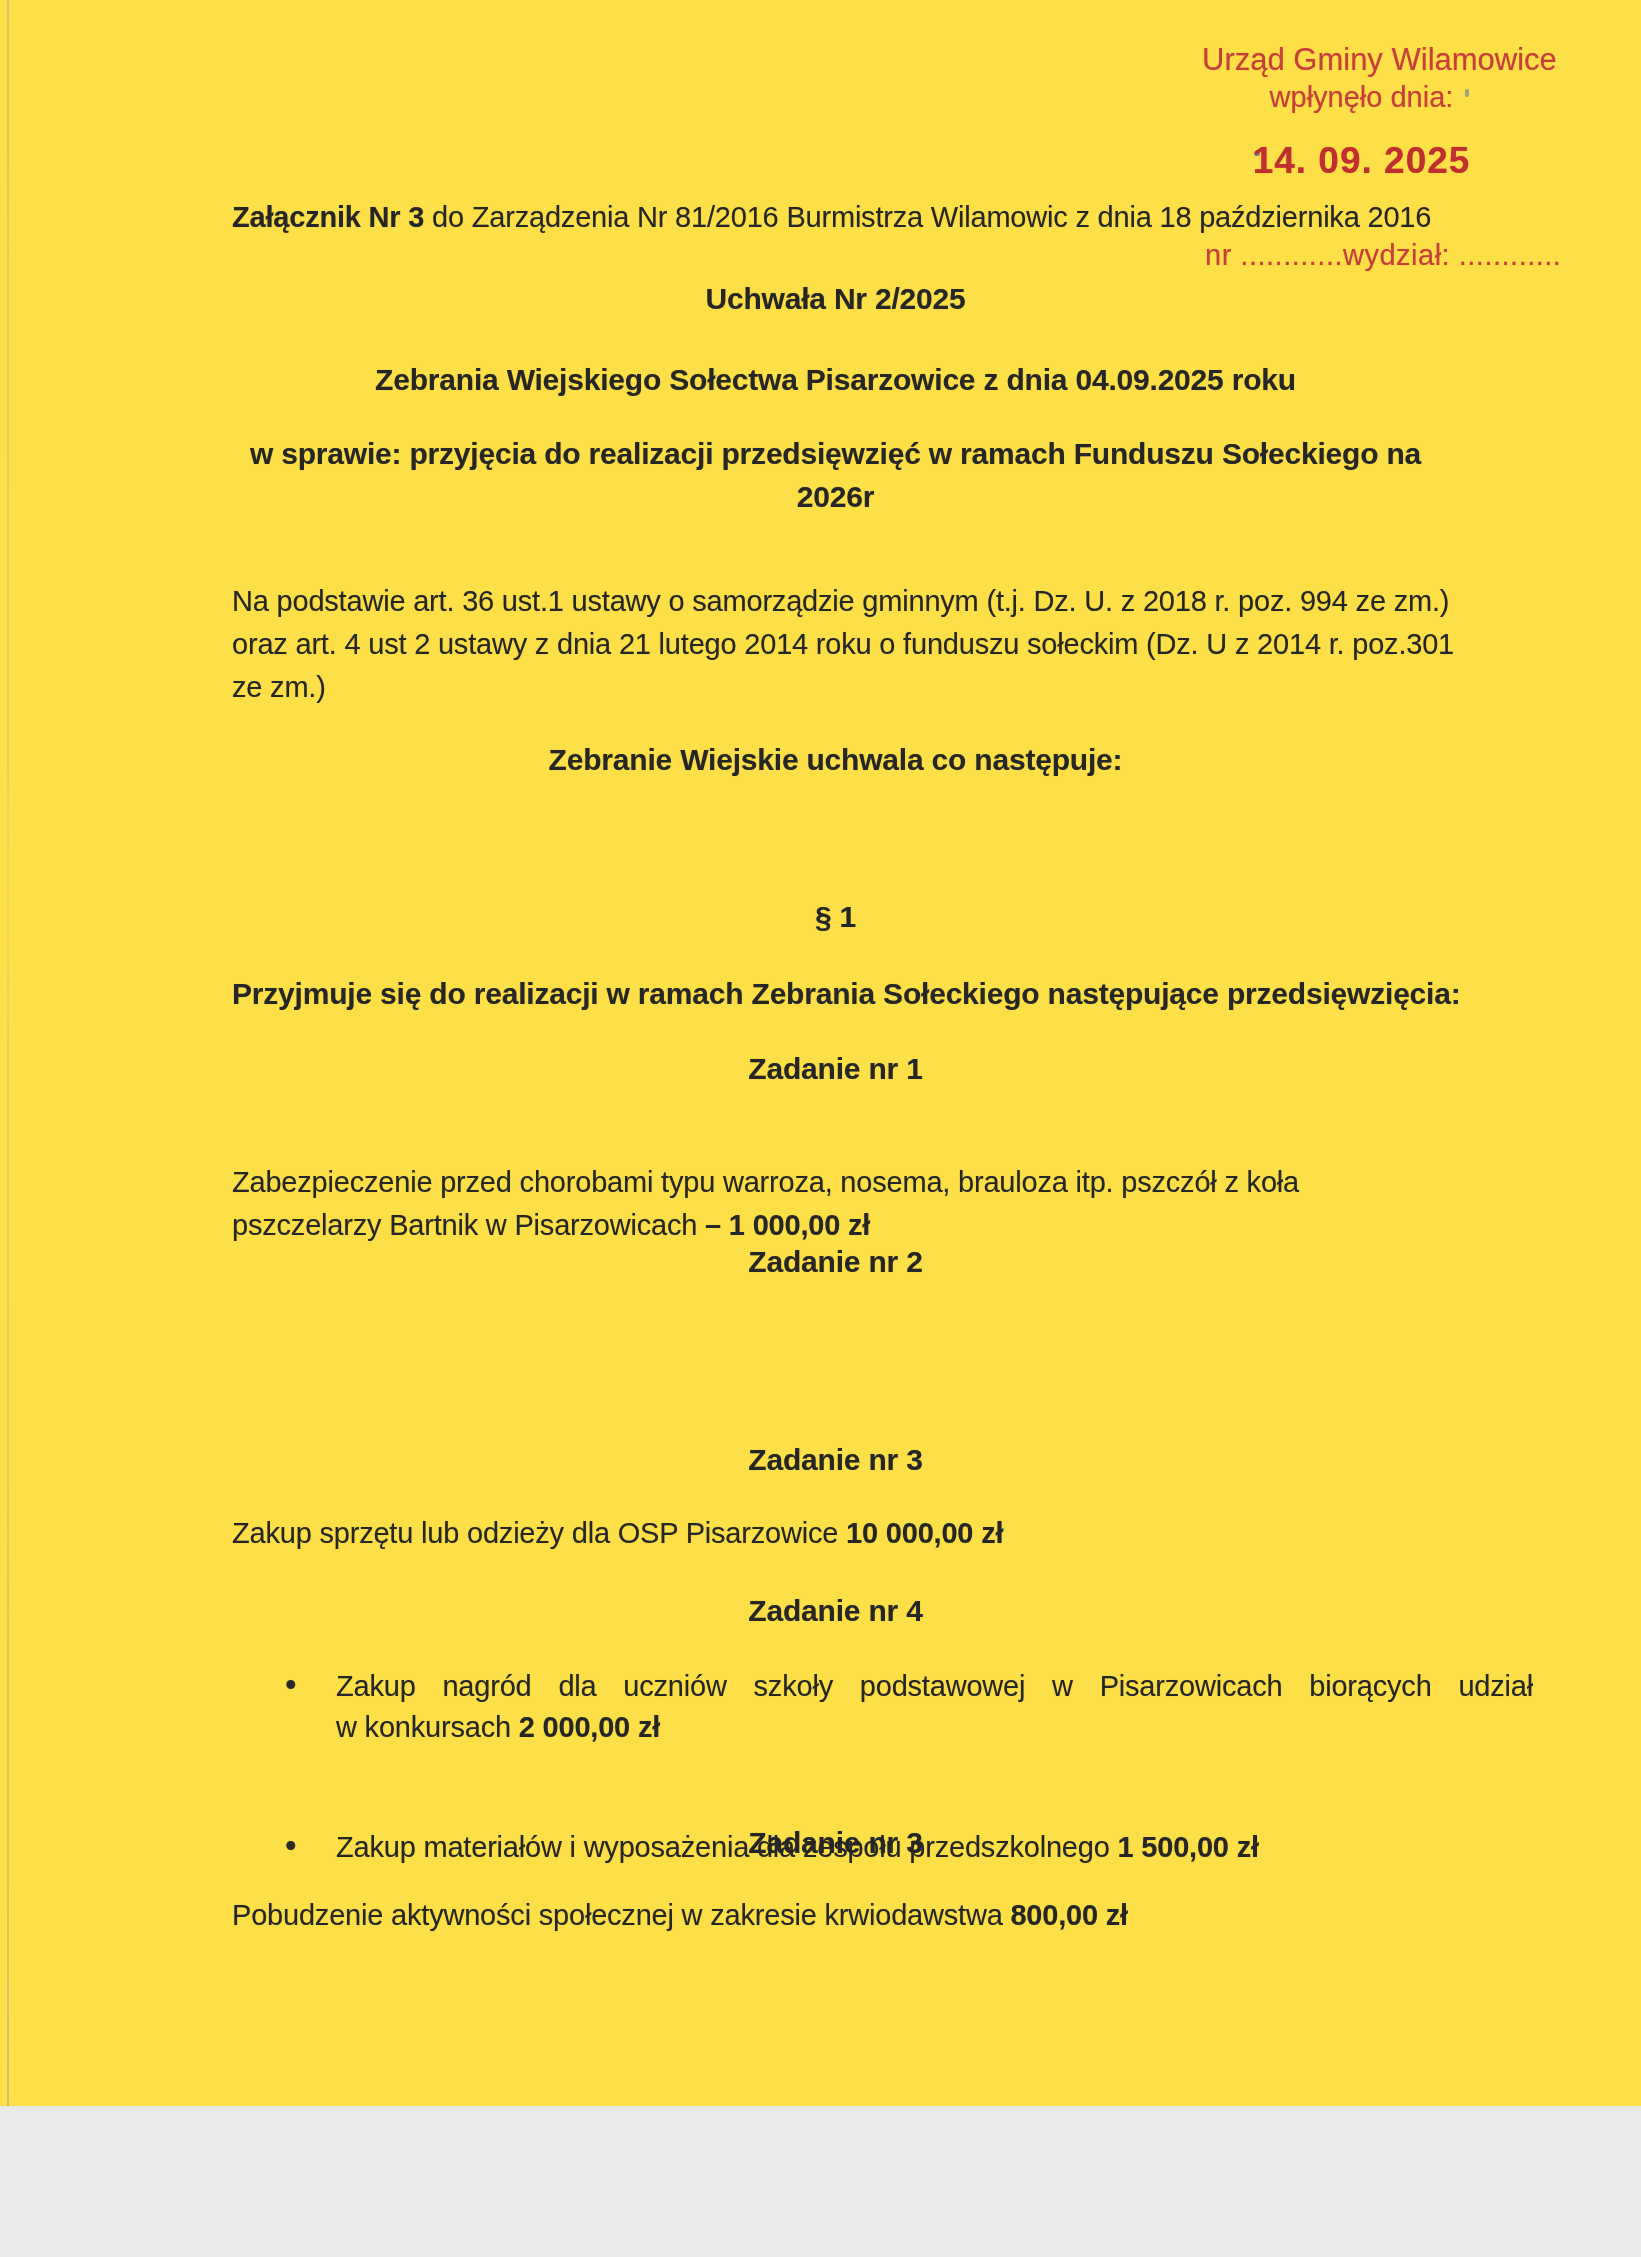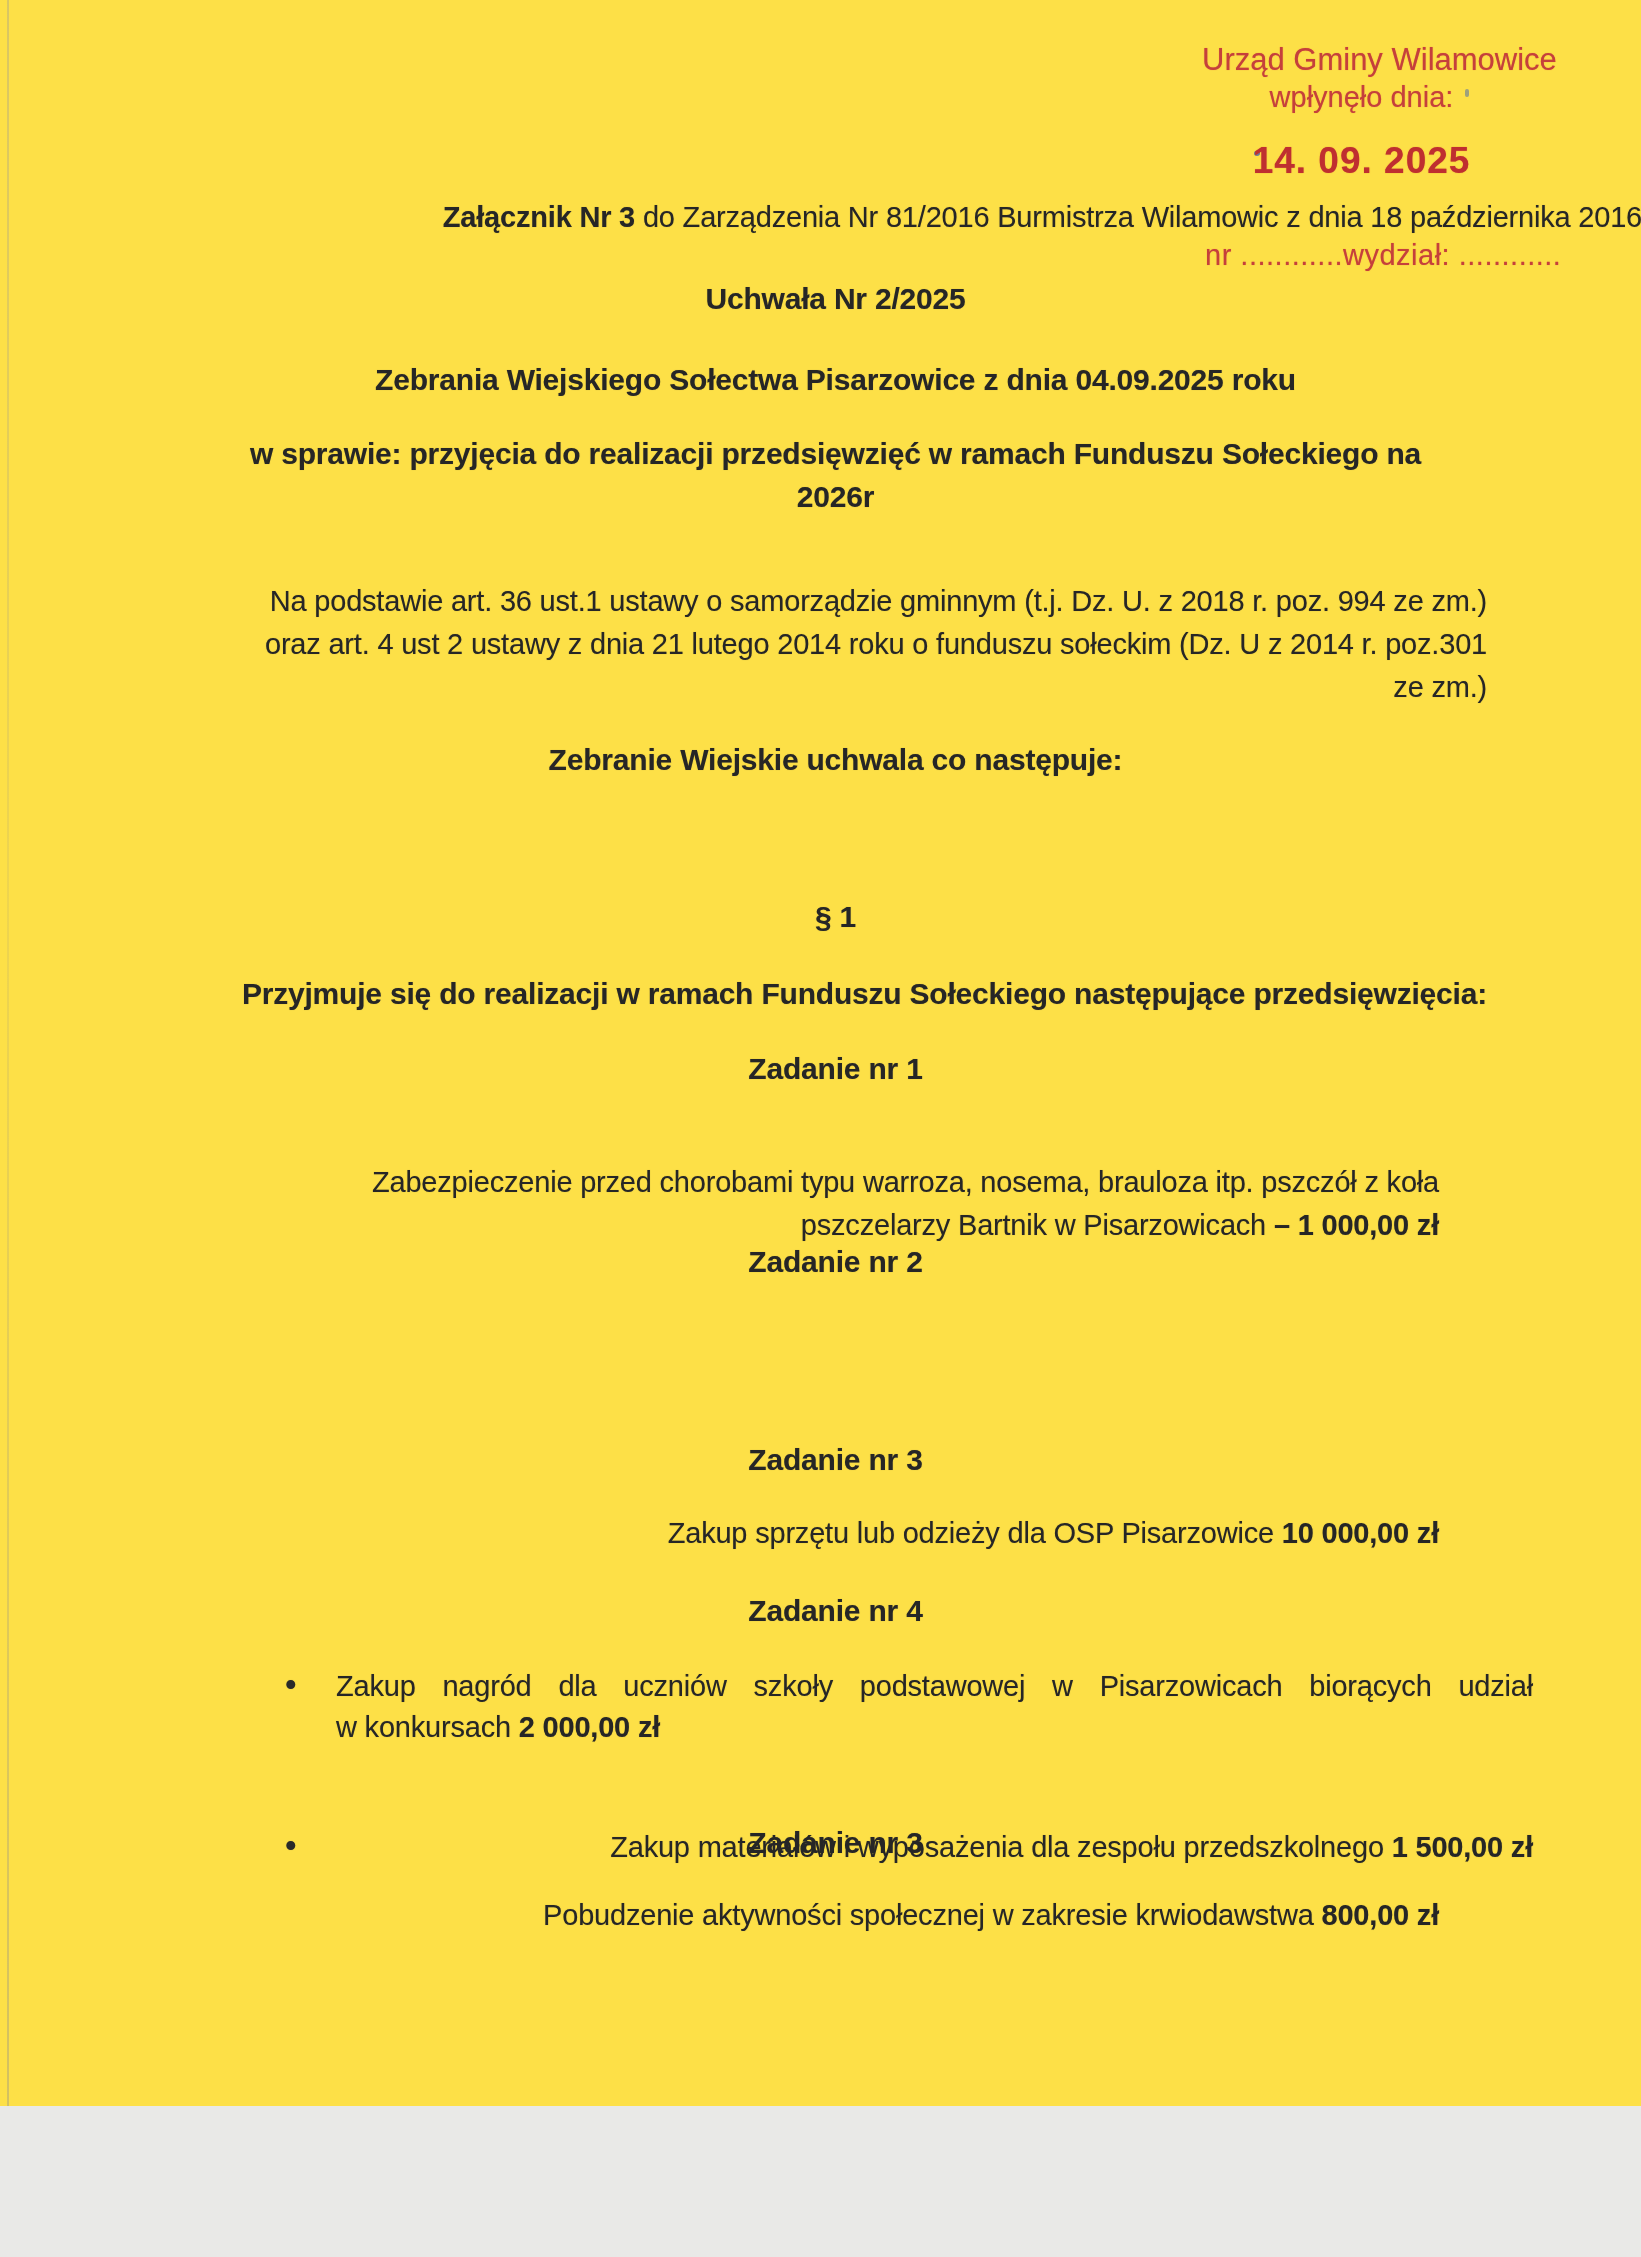--- a/index.html
+++ b/index.html
@@ -15,21 +15,21 @@
   .line{
     position:absolute;
     font-size:29px;
     line-height:43px;
     letter-spacing:-0.2px;
     color:#262626;
     text-shadow:0 0 1px rgba(60,60,60,.35);
   }
   .b{font-weight:bold;}
   .center{left:232px;width:1207px;text-align:center;}
-  .left{left:232px;text-align:right;}
+  .left{left:232px;}
   .heading{font-weight:bold;font-size:30px;}
   .amt{font-weight:bold;white-space:nowrap;}
   .bulleted{padding-left:104px;line-height:41px;position:relative;}
   .bulleted .dot{position:absolute;left:53px;top:-1.9px;}
   .bulleted .dot::before{content:"•";font-size:33px;color:#2a2a2a;}
   .justify{text-align:justify;}
   
   .stamp{
     position:absolute;left:1202px;top:42px;width:319px;
     text-align:center;color:#c5403b;
@@ -93,21 +93,21 @@
   <div class="line center heading" style="top:277px;">Uchwała Nr 2/2025</div>
   <div class="line center heading" style="top:358px;">Zebrania Wiejskiego Sołectwa Pisarzowice z dnia 04.09.2025 roku</div>
   <div class="line center heading" style="top:432px;">w sprawie: przyjęcia do realizacji przedsięwzięć w ramach Funduszu Sołeckiego na 2026r</div>
 
   <div class="line left" style="top:580px;width:1255px;">Na podstawie art. 36 ust.1 ustawy o samorządzie gminnym (t.j. Dz. U. z 2018 r. poz. 994 ze zm.) oraz art. 4 ust 2 ustawy z dnia 21 lutego 2014 roku o funduszu sołeckim (Dz. U z 2014 r. poz.301 ze zm.)</div>
 
   <div class="line center heading" style="top:738px;">Zebranie Wiejskie uchwala co następuje:</div>
 
   <div class="line center heading" style="top:895px;">§ 1</div>
 
-  <div class="line left heading" style="top:972px;width:1255px;">Przyjmuje się do realizacji w ramach Funduszu Sołeckiego następujące przedsięwzięcia:</div>
+  <div class="line left heading" style="top:972px;width:1255px;">Przyjmuje się do realizacji w ramach Zebrania Sołeckiego następujące przedsięwzięcia:</div>
 
   <div class="line center heading" style="top:1047px;">Zadanie nr 1</div>
   <div class="line left" style="top:1122px;width:1207px;margin-top:39px;">
     <span>Zabezpieczenie przed chorobami typu warroza, nosema, brauloza itp. pszczół z koła pszczelarzy Bartnik w Pisarzowicach </span><span class="amt">– 1 000,00 zł</span>
   </div>
 
   <div class="line center heading" style="top:1240px;">Zadanie nr 2</div>
 
   <div class="line center heading" style="top:1438px;">Zadanie nr 3</div>
   <div class="line left" style="top:1512px;width:1207px;">

